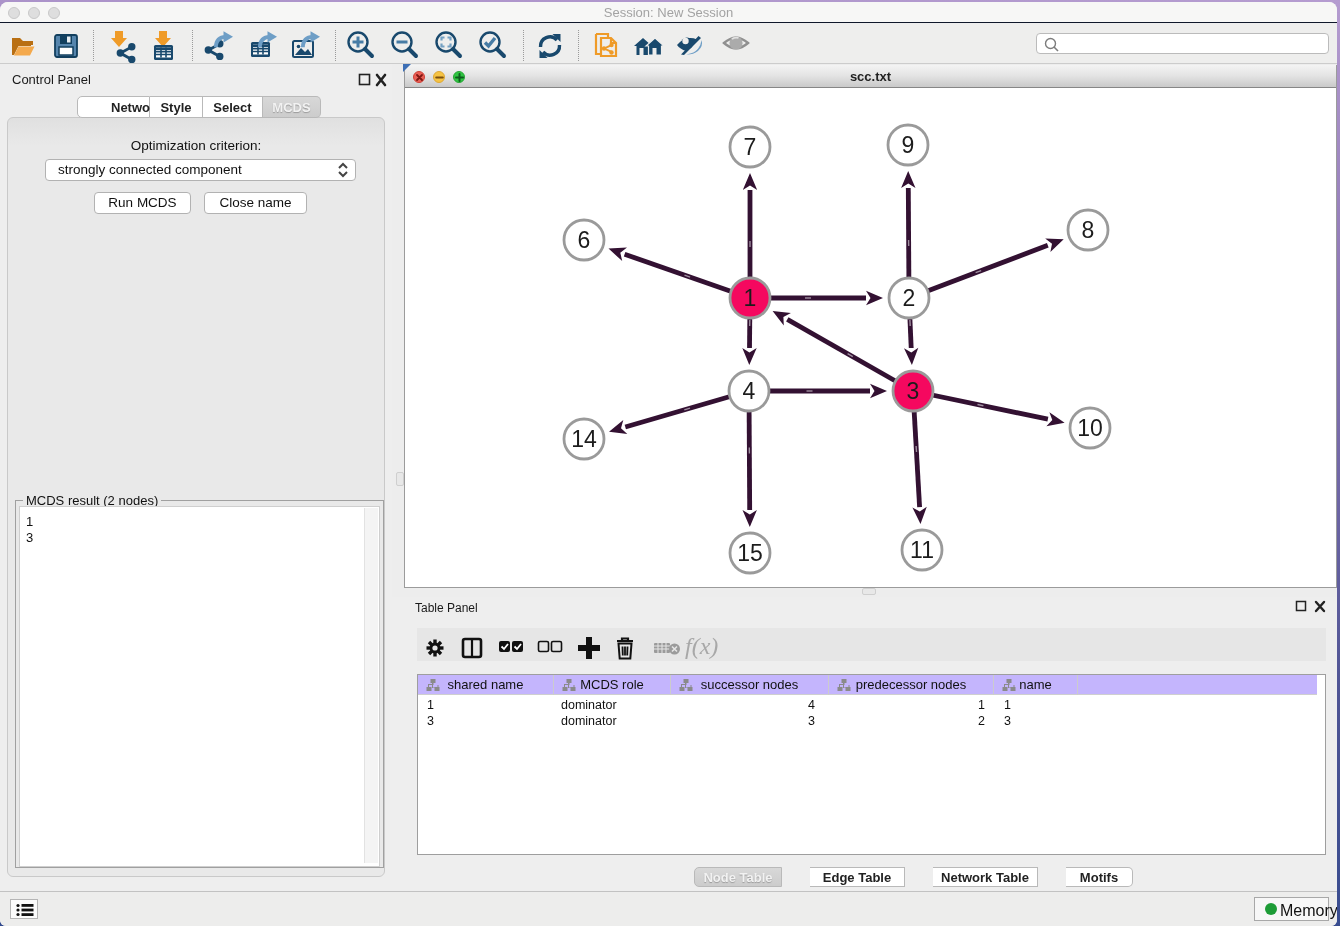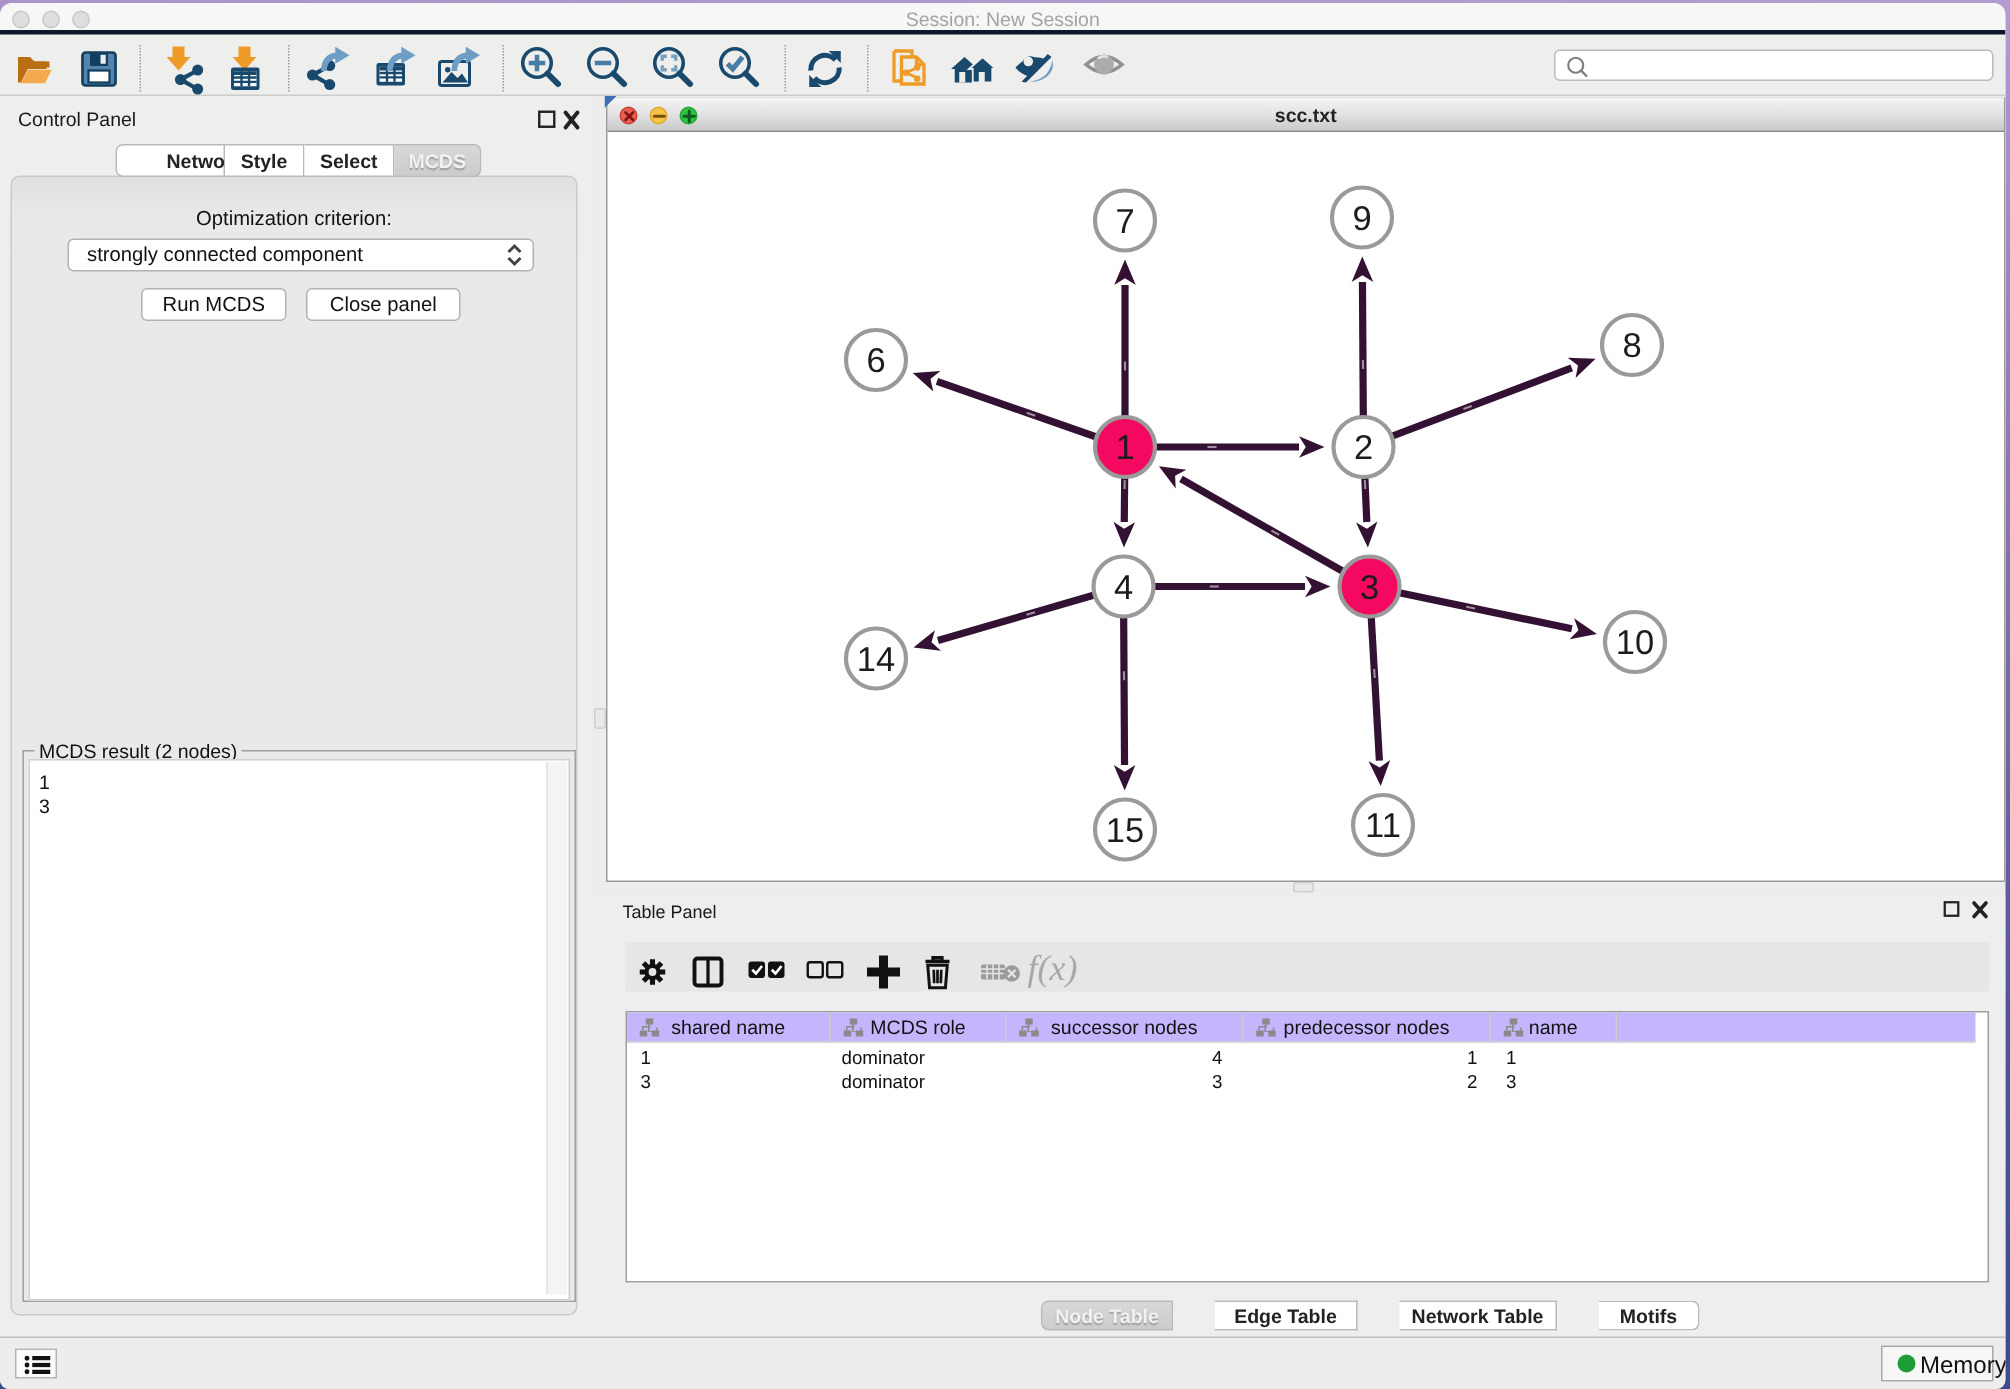--- a/index.html
+++ b/index.html
@@ -1,20 +1,20 @@
 <!DOCTYPE html>
 <html><head>
 <meta charset="utf-8">
 <style>
 * { margin:0; padding:0; box-sizing:border-box; }
 html,body { width:1340px; height:926px; overflow:hidden; font-family:"Liberation Sans", sans-serif; }
 #desktop { position:relative; width:1340px; height:926px; background:linear-gradient(183deg,#b59cd0 0%, #8d77b5 30%, #4e5494 70%, #324a8e 100%); }
 #window { position:absolute; left:0; top:2px; width:1337px; height:924px;  background:#ededed; border-radius:8px 8px 6px 6px; overflow:hidden; }
 
-#titlebar { position:absolute; left:0; top:0; width:1337px; height:21px; background:#f7f7f6; border-bottom:3px solid #0f172a; }
+#titlebar { position:absolute; left:0; top:0; width:1337px; height:21px; background:#f7f7f6; border-bottom:1px solid #0f172a; }
 .tl { position:absolute; top:5px; width:12px; height:12px; border-radius:50%; background:#dedede; border:1px solid #c8c8c8; }
 #title-text { position:absolute; top:3px; width:100%; text-align:center; font-size:13px; color:#a3a3a3; }
 
 #toolbar { position:absolute; left:0; top:22px; width:1337px; height:40px; background:#eeeeed; border-bottom:1px solid #cccccc; }
 .sep { position:absolute; top:6px; height:31px; width:0; border-left:1px dotted #9a9a9a; }
 .ticon { position:absolute; top:0; }
 #searchbox { position:absolute; left:1036px; top:9px; width:293px; height:21px; background:#ffffff; border:1px solid #bbbbbb; border-radius:4px; }
 
 #cpanel { position:absolute; left:0; top:62px; width:392px; height:827px; background:#eeeeee; }
 #cpanel-title { position:absolute; left:12px; top:8px; font-size:13px; color:#1a1a1a; }
@@ -228,21 +228,21 @@
       <div class="tab" style="width:60px;">Select</div>
       <div class="tab last sel" style="width:58px;">MCDS</div>
     </div>
     <div id="cp-content">
       <div id="opt-label">Optimization criterion:</div>
       <div id="dropdown">strongly connected component<svg width="12" height="16" viewBox="0 0 12 16" style="position:absolute; right:6px; top:2px;">
               <path d="M2 6 L6 2 L10 6" fill="none" stroke="#444" stroke-width="2"></path>
               <path d="M2 10 L6 14 L10 10" fill="none" stroke="#444" stroke-width="2"></path>
             </svg></div>
       <div class="btn" style="left:86px; width:97px;">Run MCDS</div>
-      <div class="btn" style="left:196px; width:103px;">Close panel</div>
+      <div class="btn" style="left:196px; width:103px;">Close name</div>
       <div id="fieldset">
         <div id="fs-legend">MCDS result (2 nodes)</div>
         <div id="fs-inner">1<br>3<div id="fs-scroll"></div></div>
       </div>
     </div>
   </div>
   <div id="netwin">
     <div id="netwin-tb">
       <div class="wl" style="left:8px; background:#ea5f55; border:1px solid #ce4137;">
             <svg width="11" height="11" viewBox="0 0 11 11" style="position:absolute;left:0;top:0;">

